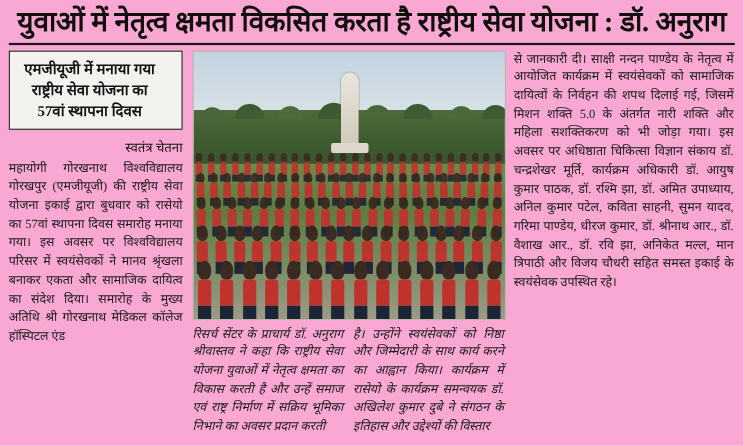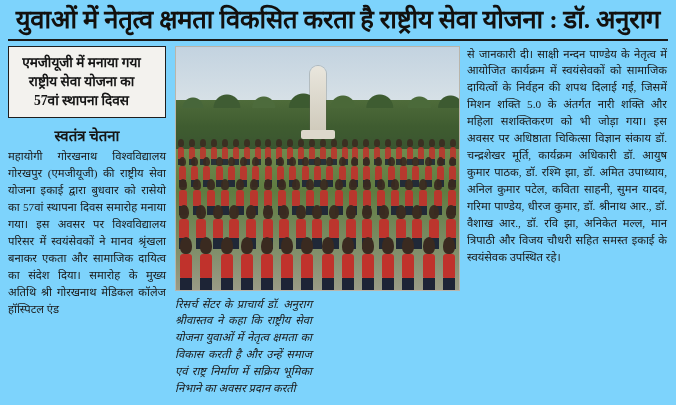--- a/index.html
+++ b/index.html
@@ -10,21 +10,21 @@
     width: 676px;
     height: 405px;
     background: #e8e6df;
     font-family: "Liberation Serif", serif;
     overflow: hidden;
   }
   .page {
     position: relative;
     width: 676px;
     height: 405px;
-    background: #7dd3fc;
+    background: #f9a8d4;
     box-sizing: border-box;
     padding: 4px 8px 6px 8px;
   }
   .headline {
     font-family: "Liberation Serif", serif;
     font-weight: bold;
     font-size: 25.5px;
     line-height: 1.12;
     color: #12100e;
     letter-spacing: -0.2px;
@@ -57,24 +57,24 @@
   }
   .kicker-text {
     font-family: "Liberation Serif", serif;
     font-weight: bold;
     font-size: 13.6px;
     line-height: 1.42;
     color: #141414;
     text-align: center;
   }
   .byline {
-    font-weight: bold;
-    font-size: 15px;
+    font-weight: normal;
+    font-size: 12px;
     color: #161616;
-    text-align: center;
+    text-align: right;
     margin: 2px 0 3px 0;
   }
   .dateline {
     font-weight: bold;
     font-size: 11.2px;
     color: #161616;
     text-align: center;
     margin-bottom: 3px;
   }
   .body-text {
@@ -718,20 +718,23 @@
                 <div class="legs"></div>
               </div>
             </div>
           </div>
       </div>
       <div class="photo-caption"></div>
       <div class="mid-cols">
         <div class="mid-col body-text">
           <p>रिसर्च सेंटर के प्राचार्य डॉ. अनुराग श्रीवास्तव ने कहा कि राष्ट्रीय सेवा योजना युवाओं में नेतृत्व क्षमता का विकास करती है और उन्हें समाज एवं राष्ट्र निर्माण में सक्रिय भूमिका निभाने का अवसर प्रदान करती</p>
         </div>
+        <div class="mid-col body-text">
+          <p>है। उन्होंने स्वयंसेवकों को निष्ठा और जिम्मेदारी के साथ कार्य करने का आह्वान किया। कार्यक्रम में रासेयो के कार्यक्रम समन्वयक डॉ. अखिलेश कुमार दुबे ने संगठन के इतिहास और उद्देश्यों की विस्तार</p>
+        </div>
       </div>
     </div>
 
     <div class="col col-right">
       <div class="body-text">
         <p>से जानकारी दी। साक्षी नन्दन पाण्डेय के नेतृत्व में आयोजित कार्यक्रम में स्वयंसेवकों को सामाजिक दायित्वों के निर्वहन की शपथ दिलाई गई, जिसमें मिशन शक्ति 5.0 के अंतर्गत नारी शक्ति और महिला सशक्तिकरण को भी जोड़ा गया। इस अवसर पर अधिष्ठाता चिकित्सा विज्ञान संकाय डॉ. चन्द्रशेखर मूर्ति, कार्यक्रम अधिकारी डॉ. आयुष कुमार पाठक, डॉ. रश्मि झा, डॉ. अमित उपाध्याय, अनिल कुमार पटेल, कविता साहनी, सुमन यादव, गरिमा पाण्डेय, धीरज कुमार, डॉ. श्रीनाथ आर., डॉ. वैशाख आर., डॉ. रवि झा, अनिकेत मल्ल, मान त्रिपाठी और विजय चौधरी सहित समस्त इकाई के स्वयंसेवक उपस्थित रहे।</p>
       </div>
     </div>
 
   </div>

